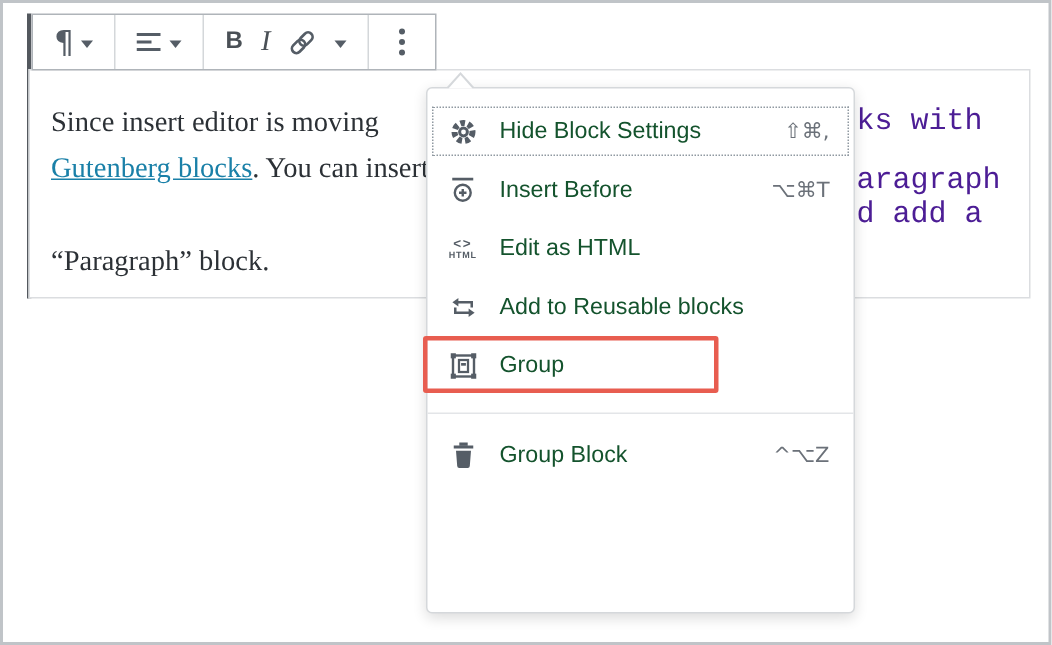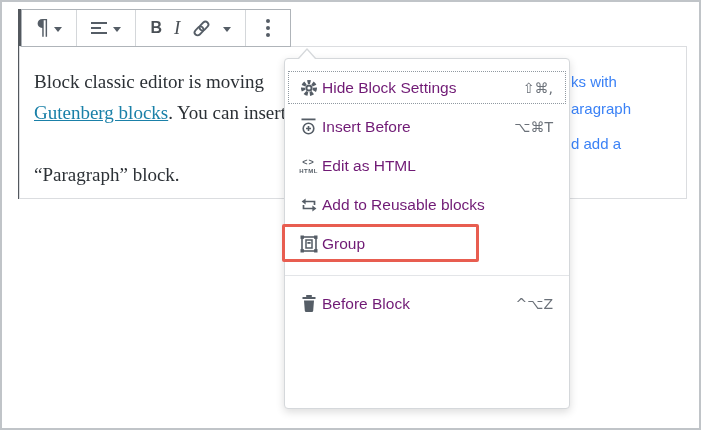--- a/index.html
+++ b/index.html
@@ -16,31 +16,31 @@
   .pilcrow{font-family:"DejaVu Sans",sans-serif;font-size:21px;color:#555d66;line-height:1;}
   .caret-down{width:0;height:0;border-left:4px solid transparent;border-right:4px solid transparent;border-top:5px solid #555d66;margin-top:2px;}
   .bold-glyph{font-weight:bold;font-size:16px;color:#4a5056;}
   .italic-glyph{font-family:"Liberation Serif","DejaVu Serif",serif;font-style:italic;font-size:19px;color:#4a5056;}
   .ellipsis-v{display:flex;flex-direction:column;gap:3px;padding:0 12px;}
   .ellipsis-v i{width:4px;height:4px;border-radius:50%;background:#555d66;}
 
   
   .para-block{position:absolute;left:17px;top:44px;width:668px;height:153px;background:#fff;border:1px solid #dbdde0;box-sizing:border-box;z-index:1;}
   .para-line{position:absolute;left:14px;white-space:nowrap;font-family:"Liberation Serif","DejaVu Serif",serif;font-size:19px;line-height:31px;color:#2c3136;}
-  .para-frag{position:absolute;left:551px;white-space:nowrap;font-family:Liberation Sans, sans-serif;font-size:15px;line-height:31px;color:#3b82f6;}
+  .para-frag{position:absolute;left:551px;white-space:nowrap;font-family:Liberation Mono, monospace;font-size:20px;line-height:31px;color:#4c1d95;}
   .g-link{color:#1a80a8;text-decoration:underline;cursor:pointer;}
 
   
   .menu{position:absolute;left:282px;top:56px;width:286px;height:351px;background:#fff;border:1px solid #d5d8db;border-radius:4px;box-sizing:border-box;box-shadow:0 3px 9px rgba(0,0,0,.14);z-index:5;padding-top:9px;}
   .menu-caret-outer{position:absolute;left:296px;top:46px;width:0;height:0;border-left:9px solid transparent;border-right:9px solid transparent;border-bottom:10px solid #d5d8db;z-index:6;}
   .menu-caret-inner{position:absolute;left:297px;top:48px;width:0;height:0;border-left:8px solid transparent;border-right:8px solid transparent;border-bottom:9px solid #fff;z-index:7;}
   .menu-item{display:flex;align-items:center;height:39px;padding:0 16px 0 13px;cursor:pointer;}
   .menu-item.focused{outline:1px dotted #9099a1;outline-offset:-4px;}
   .mi-icon{width:21px;height:20px;display:flex;align-items:center;justify-content:center;flex:none;color:#555d66;}
-  .mi-label{flex:1;margin-left:3px;font-size:15.5px;color:#701a75;white-space:nowrap;}
+  .mi-label{flex:1;margin-left:14px;font-size:15.5px;color:#14532d;white-space:nowrap;}
   .mi-shortcut{font-family:"DejaVu Sans","Liberation Sans",sans-serif;font-size:14px;color:#6b7179;white-space:nowrap;}
   .menu-divider{height:1px;background:#e3e5e8;margin:12px 0 8px 0;}
 
   
   .html-ic{display:flex;flex-direction:column;align-items:center;line-height:1;}
   .html-ic .brk{font-size:9px;font-weight:bold;letter-spacing:1px;}
   .html-ic .htxt{font-size:6px;font-weight:bold;letter-spacing:.5px;margin-top:1px;}
 
   
   .red-box{position:absolute;left:280px;top:222px;width:197px;height:38px;border:3px solid #e85d50;border-radius:2px;box-sizing:border-box;z-index:10;pointer-events:none;}
@@ -94,30 +94,30 @@
       <div class="tb-btn ellipsis-v">
         <i></i>
           <i></i>
           <i></i>
       </div>
     </div>
   </div>
 
   <div class="para-block">
     <div class="para-line" style="top:19px">
-      <span>Block classic editor is moving</span>
+      <span>Since insert editor is moving</span>
     </div>
     <div class="para-frag" style="top:19px">
       <span>ks with</span>
     </div>
 
     <div class="para-line" style="top:50px">
       <span class="g-link">Gutenberg blocks</span><span>. You can insert blocks like P</span>
     </div>
-    <div class="para-frag" style="top:46px">
+    <div class="para-frag" style="top:58px">
       <span>aragraph</span>
     </div>
 
     <div class="para-frag" style="top:81px">
       <span>d add a</span>
     </div>
 
     <div class="para-line" style="top:112px">
       <span>“Paragraph” block.</span>
     </div>
@@ -197,21 +197,21 @@
     <div class="menu-divider"></div>
 
     <div class="menu-item">
       <span class="mi-icon">
         <svg width="18" height="19" viewBox="0 0 18 19">
           <rect x="6.2" y="1" width="5.6" height="2.2" fill="#555d66"></rect>
           <rect x="2.5" y="3" width="13" height="2" fill="#555d66"></rect>
           <path d="M4 6.5 h10 l-0.8 10.2 a1.4 1.4 0 0 1 -1.4 1.3 h-5.6 a1.4 1.4 0 0 1 -1.4 -1.3 Z" fill="#555d66"></path>
         </svg>
       </span>
-      <span class="mi-label">Before Block</span>
+      <span class="mi-label">Group Block</span>
       <span class="mi-shortcut">^⌥Z</span>
     </div>
 
   </div>
 
   <div class="red-box"></div>
 
 </div>
 
 </body></html>

